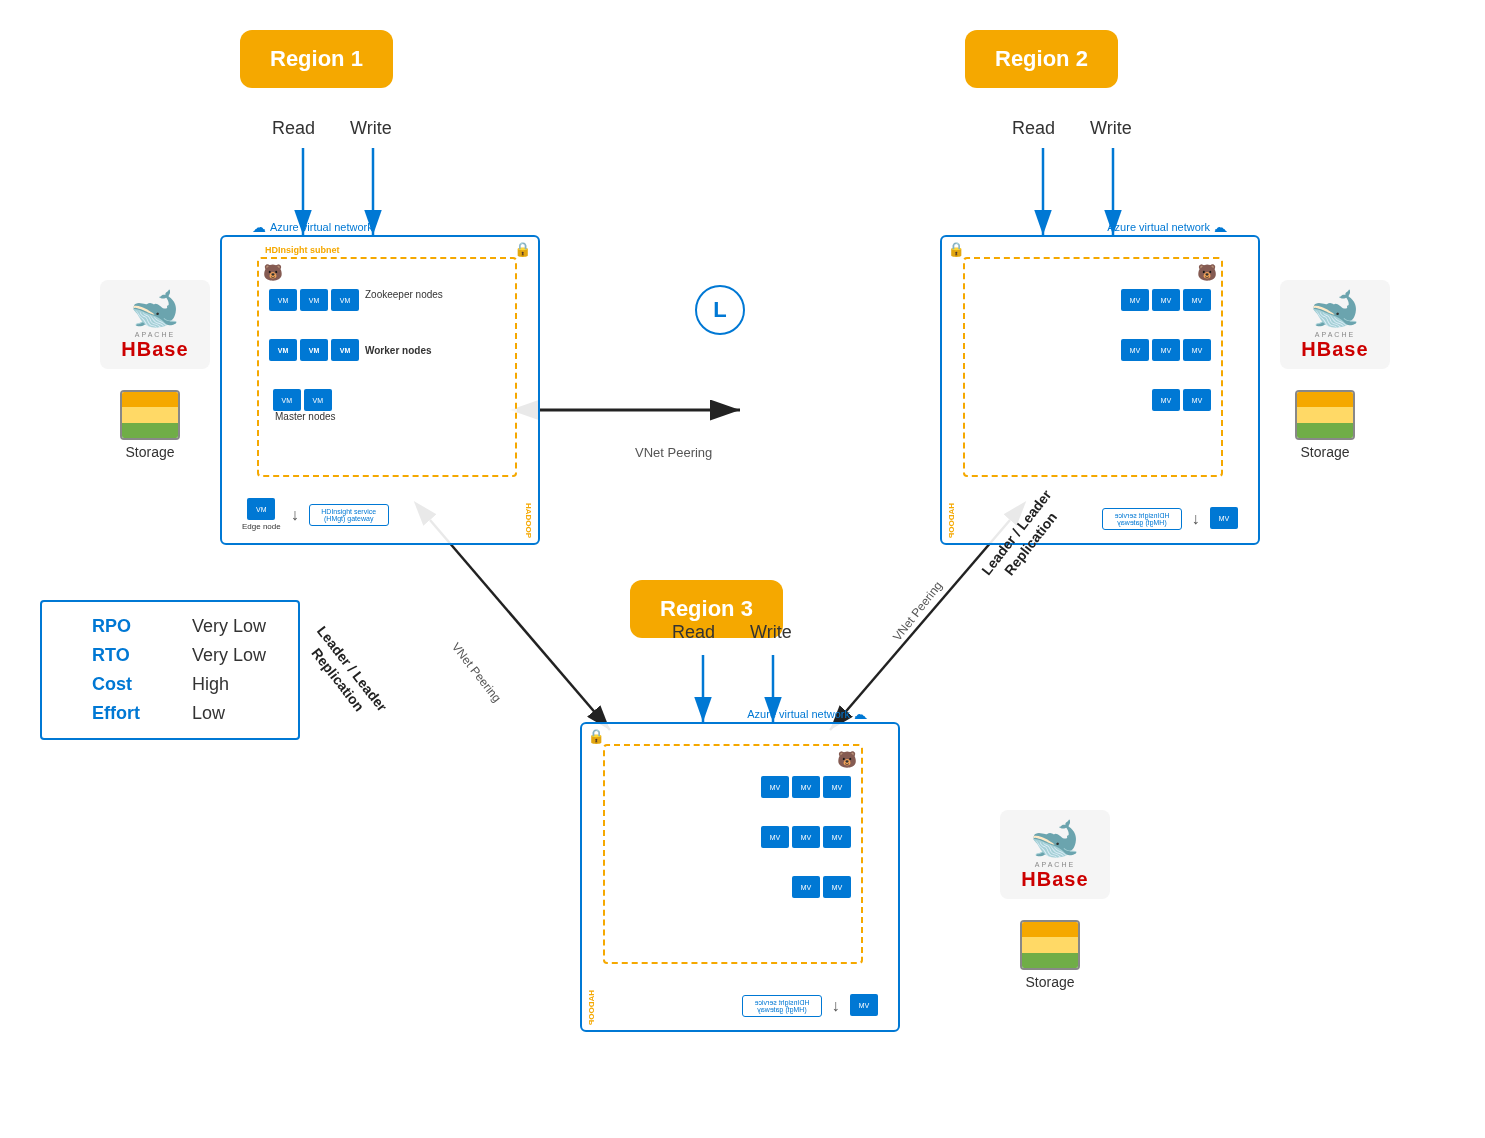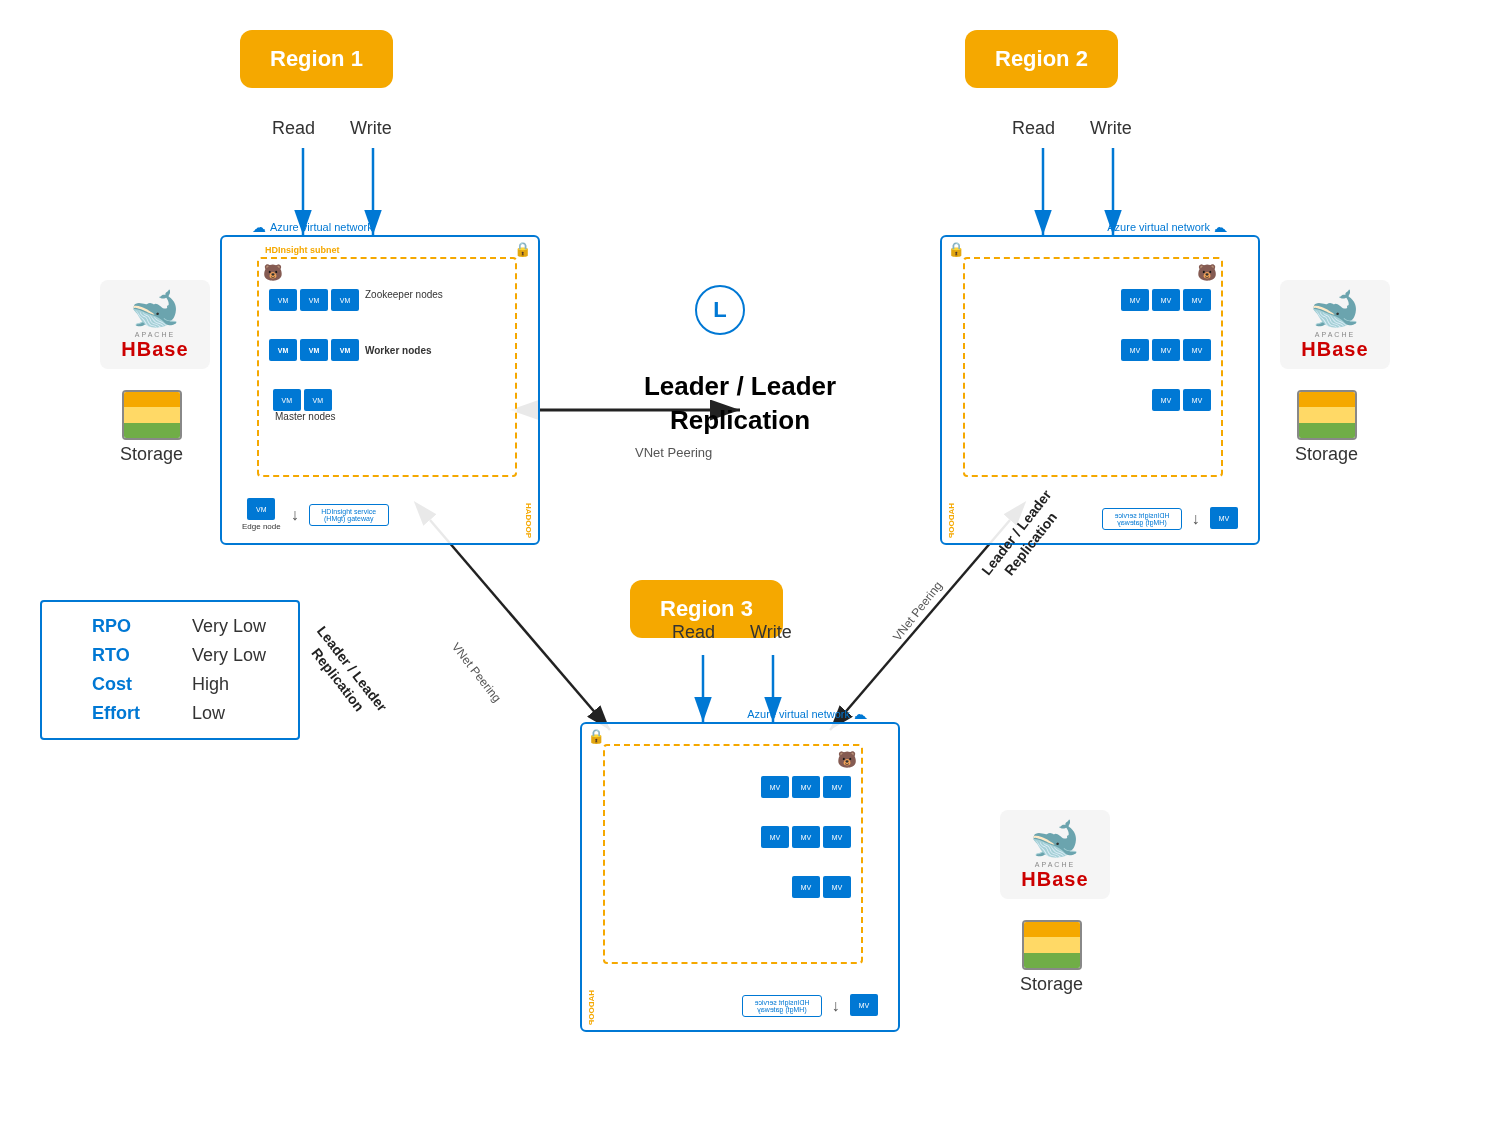--- a/index.html
+++ b/index.html
@@ -109,21 +109,21 @@
       overflow: hidden;
       display: flex;
       flex-direction: column;
     }
 
     .storage-layer-top { background: #F5A800; flex: 1; }
     .storage-layer-mid { background: #FFD966; flex: 1; }
     .storage-layer-bot { background: #70AD47; flex: 1; }
 
     .storage-label {
-      font-size: 18px;
+      font-size: 14px;
       color: #333;
       margin-top: 4px;
     }
 
     
     .hbase-logo {
       position: absolute;
       display: flex;
       flex-direction: column;
       align-items: center;
@@ -424,24 +424,20 @@
         </div>
       </div>
       <span style="font-size:16px; color:#555;">↓</span>
       <div style="border:1px solid #0078D4; border-radius:3px; padding:3px 5px; font-size:7px; color:#0078D4; text-align:center; width:80px;">HDInsight service (HMgt) gateway</div>
     </div>
     <div style="position:absolute; bottom:5px; right:5px; font-size:8px; font-weight:bold; color:#F5A800; writing-mode:vertical-rl;">HADOOP</div>
   </div>
 
   <div class="circle-L" style="left: 695px; top: 285px;">L</div>
 
-  <div class="leader-replication-center" style="left: 600px; top: 370px; width: 280px;">
-    <span>Leader / Leader
-Replication</span>
-  </div>
 
   <div style="position:absolute; left: 635px; top: 445px; font-size: 13px; color: #555;">VNet Peering</div>
 
   <div style="position:absolute; left: 310px; top: 600px; font-size: 14px; font-weight: bold; color: #222;
               transform: rotate(52deg); transform-origin: top left; width: 160px; text-align: center; line-height: 1.3;">Leader / Leader<br>Replication</div>
 
   <div style="position:absolute; left: 960px; top: 590px; font-size: 14px; font-weight: bold; color: #222;
               transform: rotate(-52deg); transform-origin: top left; width: 160px; text-align: center; line-height: 1.3;">Leader / Leader<br>Replication</div>
 
   <div style="position:absolute; left: 460px; top: 640px; font-size: 12px; color: #555;

